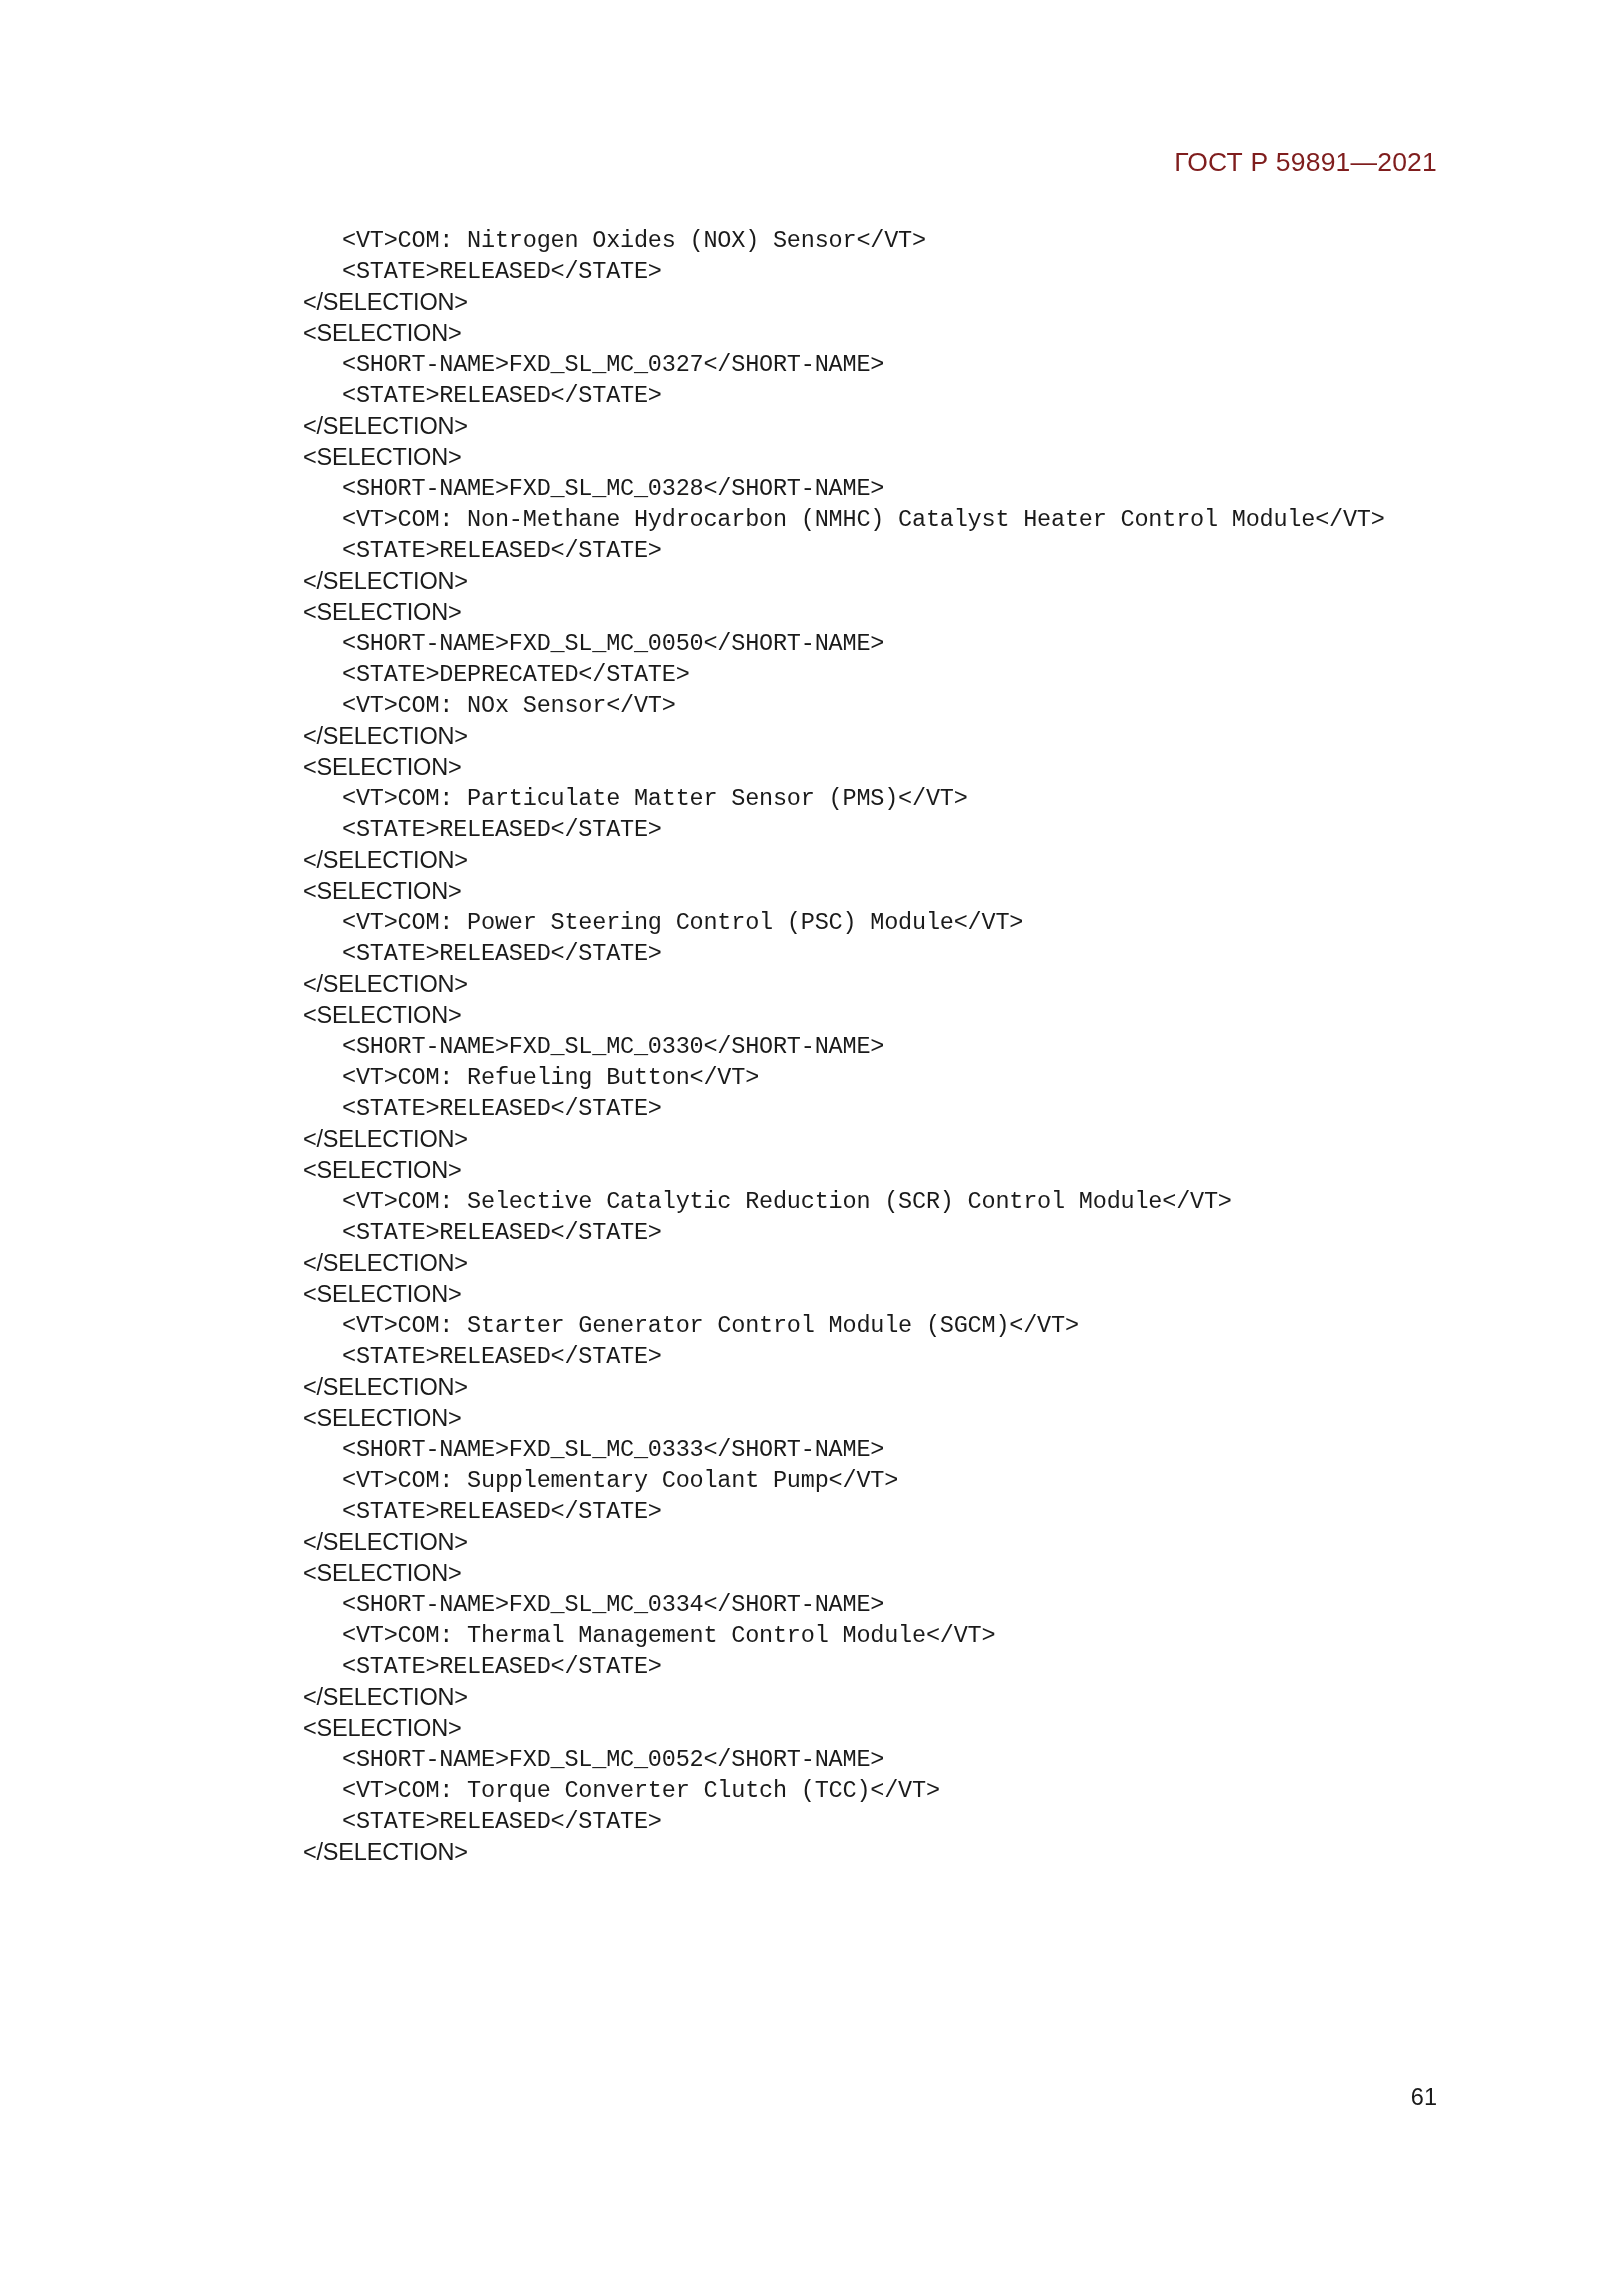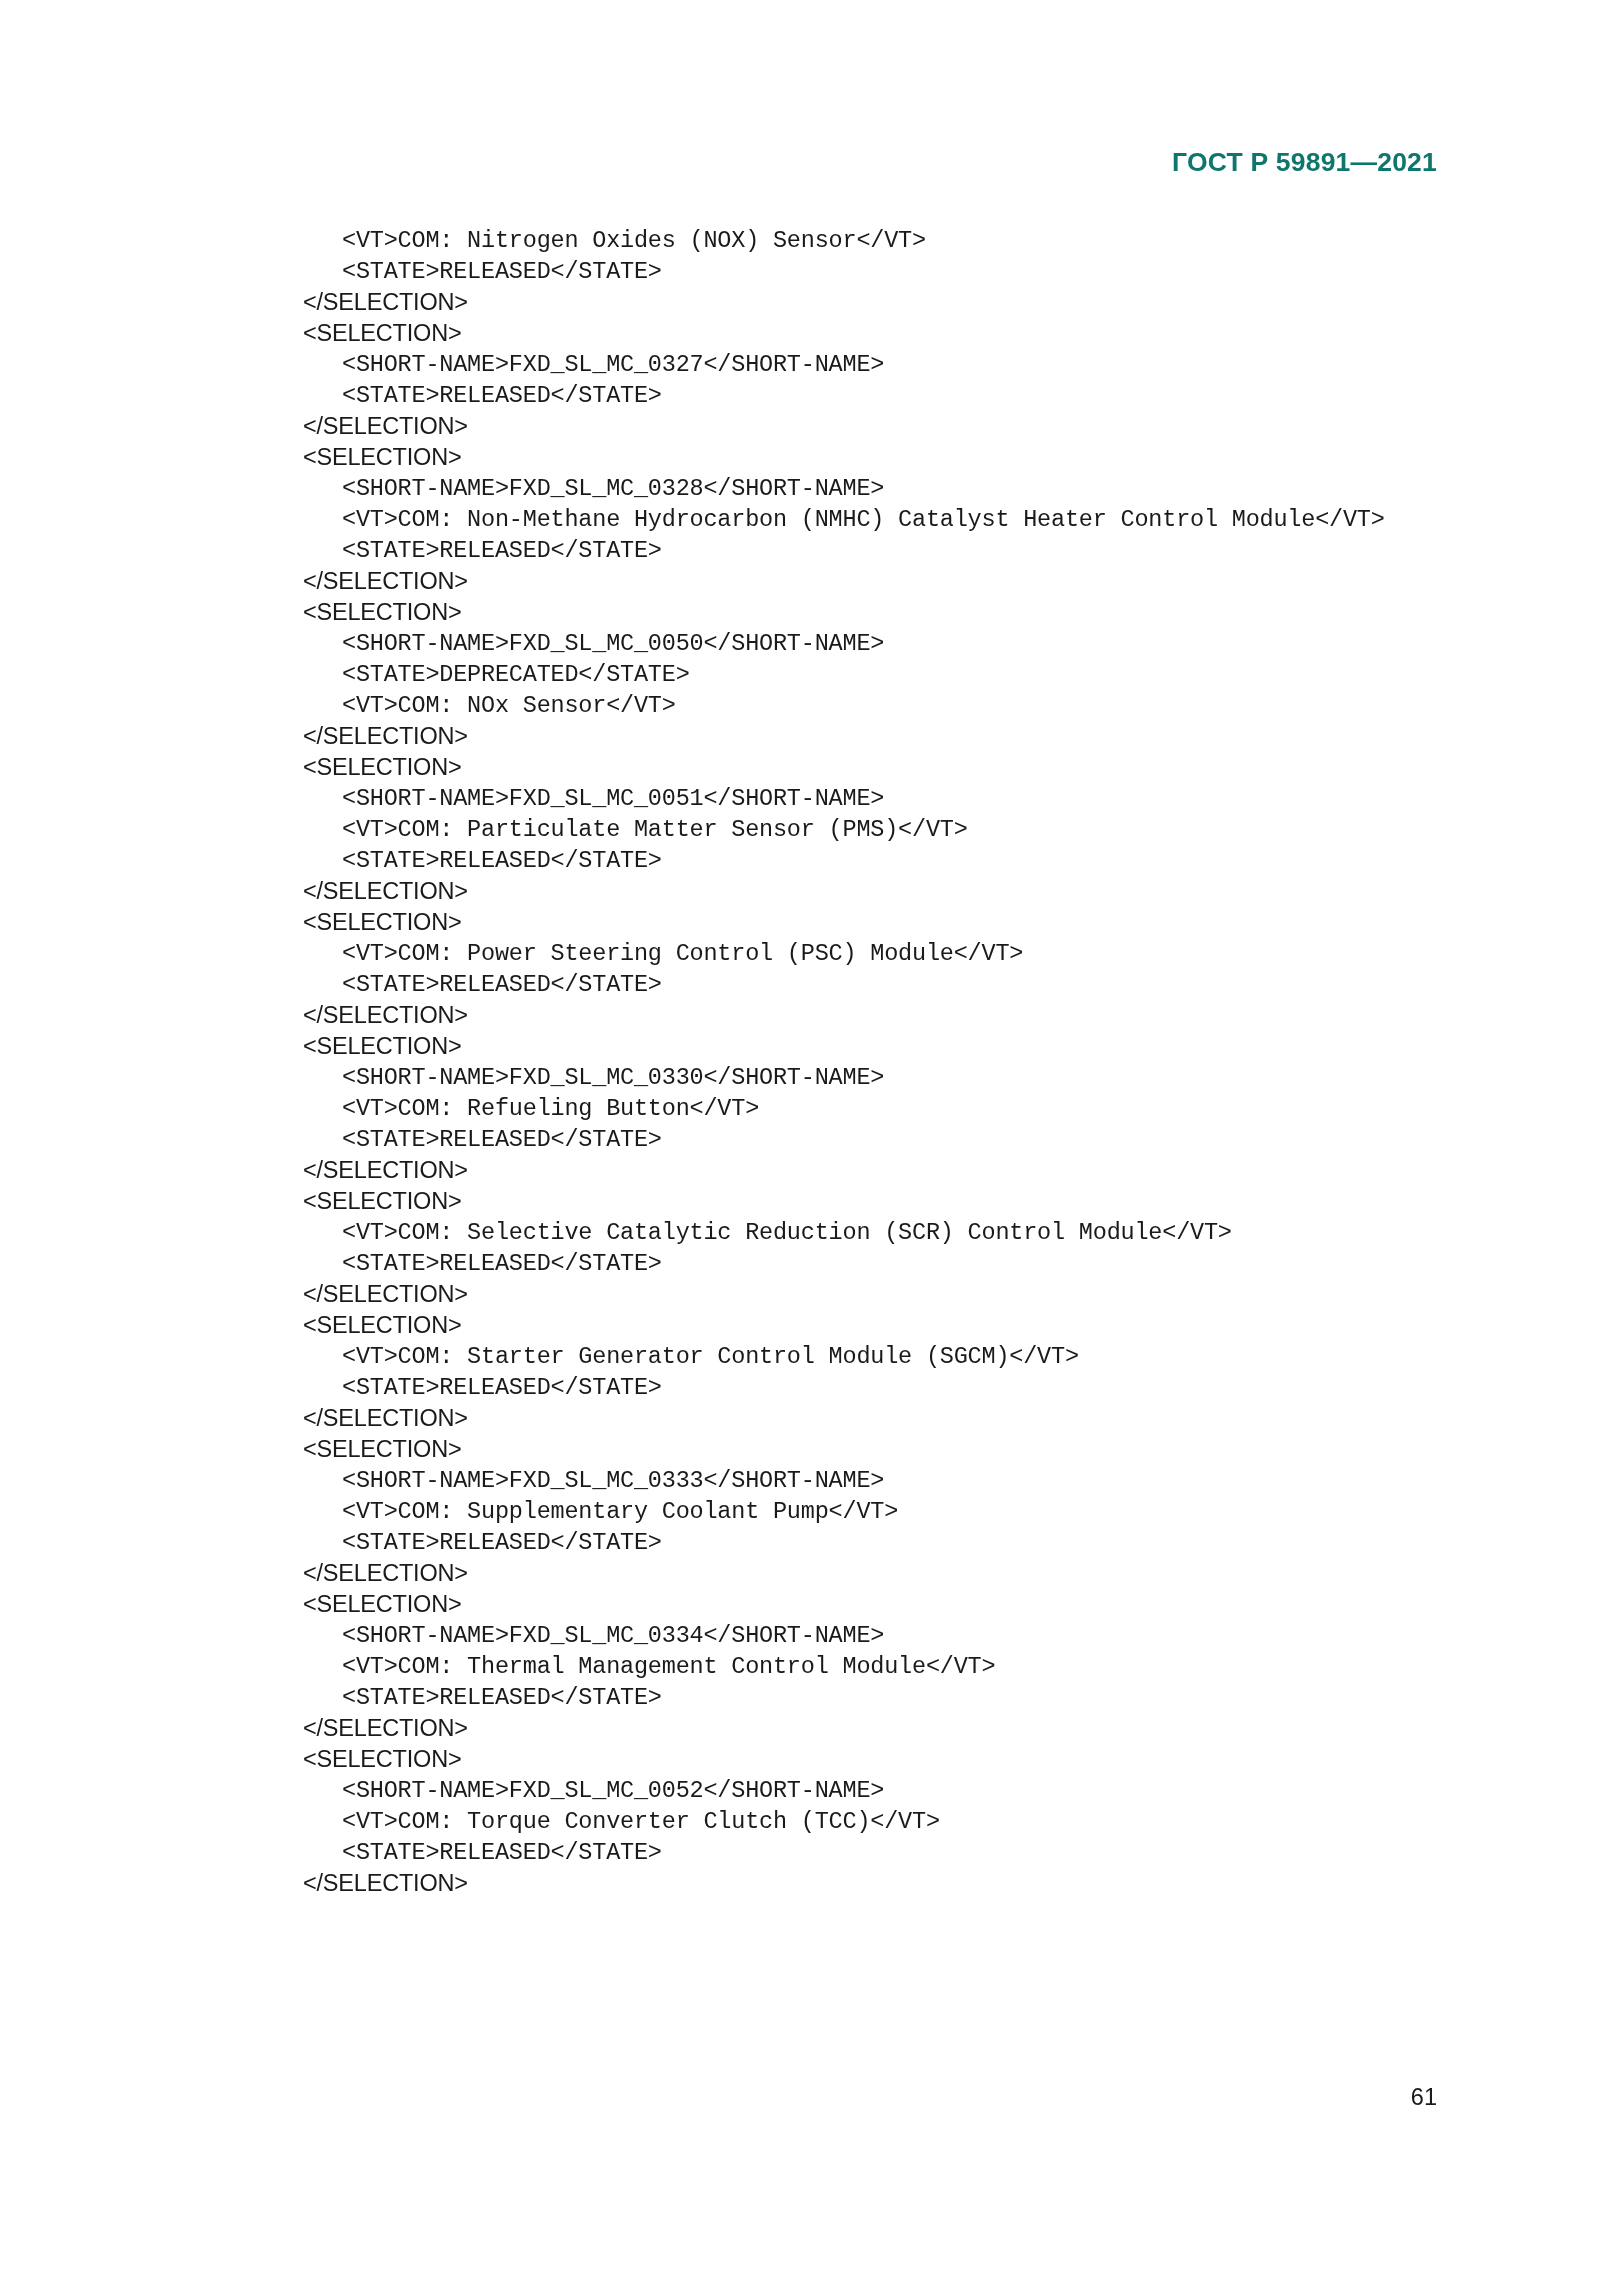--- a/index.html
+++ b/index.html
@@ -2,21 +2,21 @@
 <html><head>
   <meta charset="utf-8">
   <style>
     html, body { margin: 0; padding: 0; background: #ffffff; }
     body {
       width: 1621px; height: 2293px; position: relative; overflow: hidden;
       font-family: "Liberation Sans", sans-serif; color: #1a1a1a;
     }
     .header {
       position: absolute; top: 147px; right: 184px;
-      font-size: 26.5px; font-weight: bold; letter-spacing: 0.2px; color: #0f766e;
+      font-size: 26.5px; font-weight: normal; letter-spacing: 0.2px; color: #7f1d1d;
     }
     .code {
       position: absolute; top: 225px; left: 303px;
       font-size: 23.5px; line-height: 31px;
     }
     .line { white-space: pre; height: 31px; letter-spacing: -0.2px; }
     .line.indent { padding-left: 39px; font-family: Liberation Mono, monospace; }
     .page-number {
       position: absolute; top: 2084px; right: 184px;
       font-size: 23.5px; color: #1a1a1a;
@@ -39,21 +39,20 @@
     <div class="line indent">&lt;SHORT-NAME&gt;FXD_SL_MC_0328&lt;/SHORT-NAME&gt;</div>
     <div class="line indent">&lt;VT&gt;COM: Non-Methane Hydrocarbon (NMHC) Catalyst Heater Control Module&lt;/VT&gt;</div>
     <div class="line indent">&lt;STATE&gt;RELEASED&lt;/STATE&gt;</div>
     <div class="line">&lt;/SELECTION&gt;</div>
     <div class="line">&lt;SELECTION&gt;</div>
     <div class="line indent">&lt;SHORT-NAME&gt;FXD_SL_MC_0050&lt;/SHORT-NAME&gt;</div>
     <div class="line indent">&lt;STATE&gt;DEPRECATED&lt;/STATE&gt;</div>
     <div class="line indent">&lt;VT&gt;COM: NOx Sensor&lt;/VT&gt;</div>
     <div class="line">&lt;/SELECTION&gt;</div>
     <div class="line">&lt;SELECTION&gt;</div>
-    <div class="line indent">&lt;SHORT-NAME&gt;FXD_SL_MC_0051&lt;/SHORT-NAME&gt;</div>
     <div class="line indent">&lt;VT&gt;COM: Particulate Matter Sensor (PMS)&lt;/VT&gt;</div>
     <div class="line indent">&lt;STATE&gt;RELEASED&lt;/STATE&gt;</div>
     <div class="line">&lt;/SELECTION&gt;</div>
     <div class="line">&lt;SELECTION&gt;</div>
     <div class="line indent">&lt;VT&gt;COM: Power Steering Control (PSC) Module&lt;/VT&gt;</div>
     <div class="line indent">&lt;STATE&gt;RELEASED&lt;/STATE&gt;</div>
     <div class="line">&lt;/SELECTION&gt;</div>
     <div class="line">&lt;SELECTION&gt;</div>
     <div class="line indent">&lt;SHORT-NAME&gt;FXD_SL_MC_0330&lt;/SHORT-NAME&gt;</div>
     <div class="line indent">&lt;VT&gt;COM: Refueling Button&lt;/VT&gt;</div>

